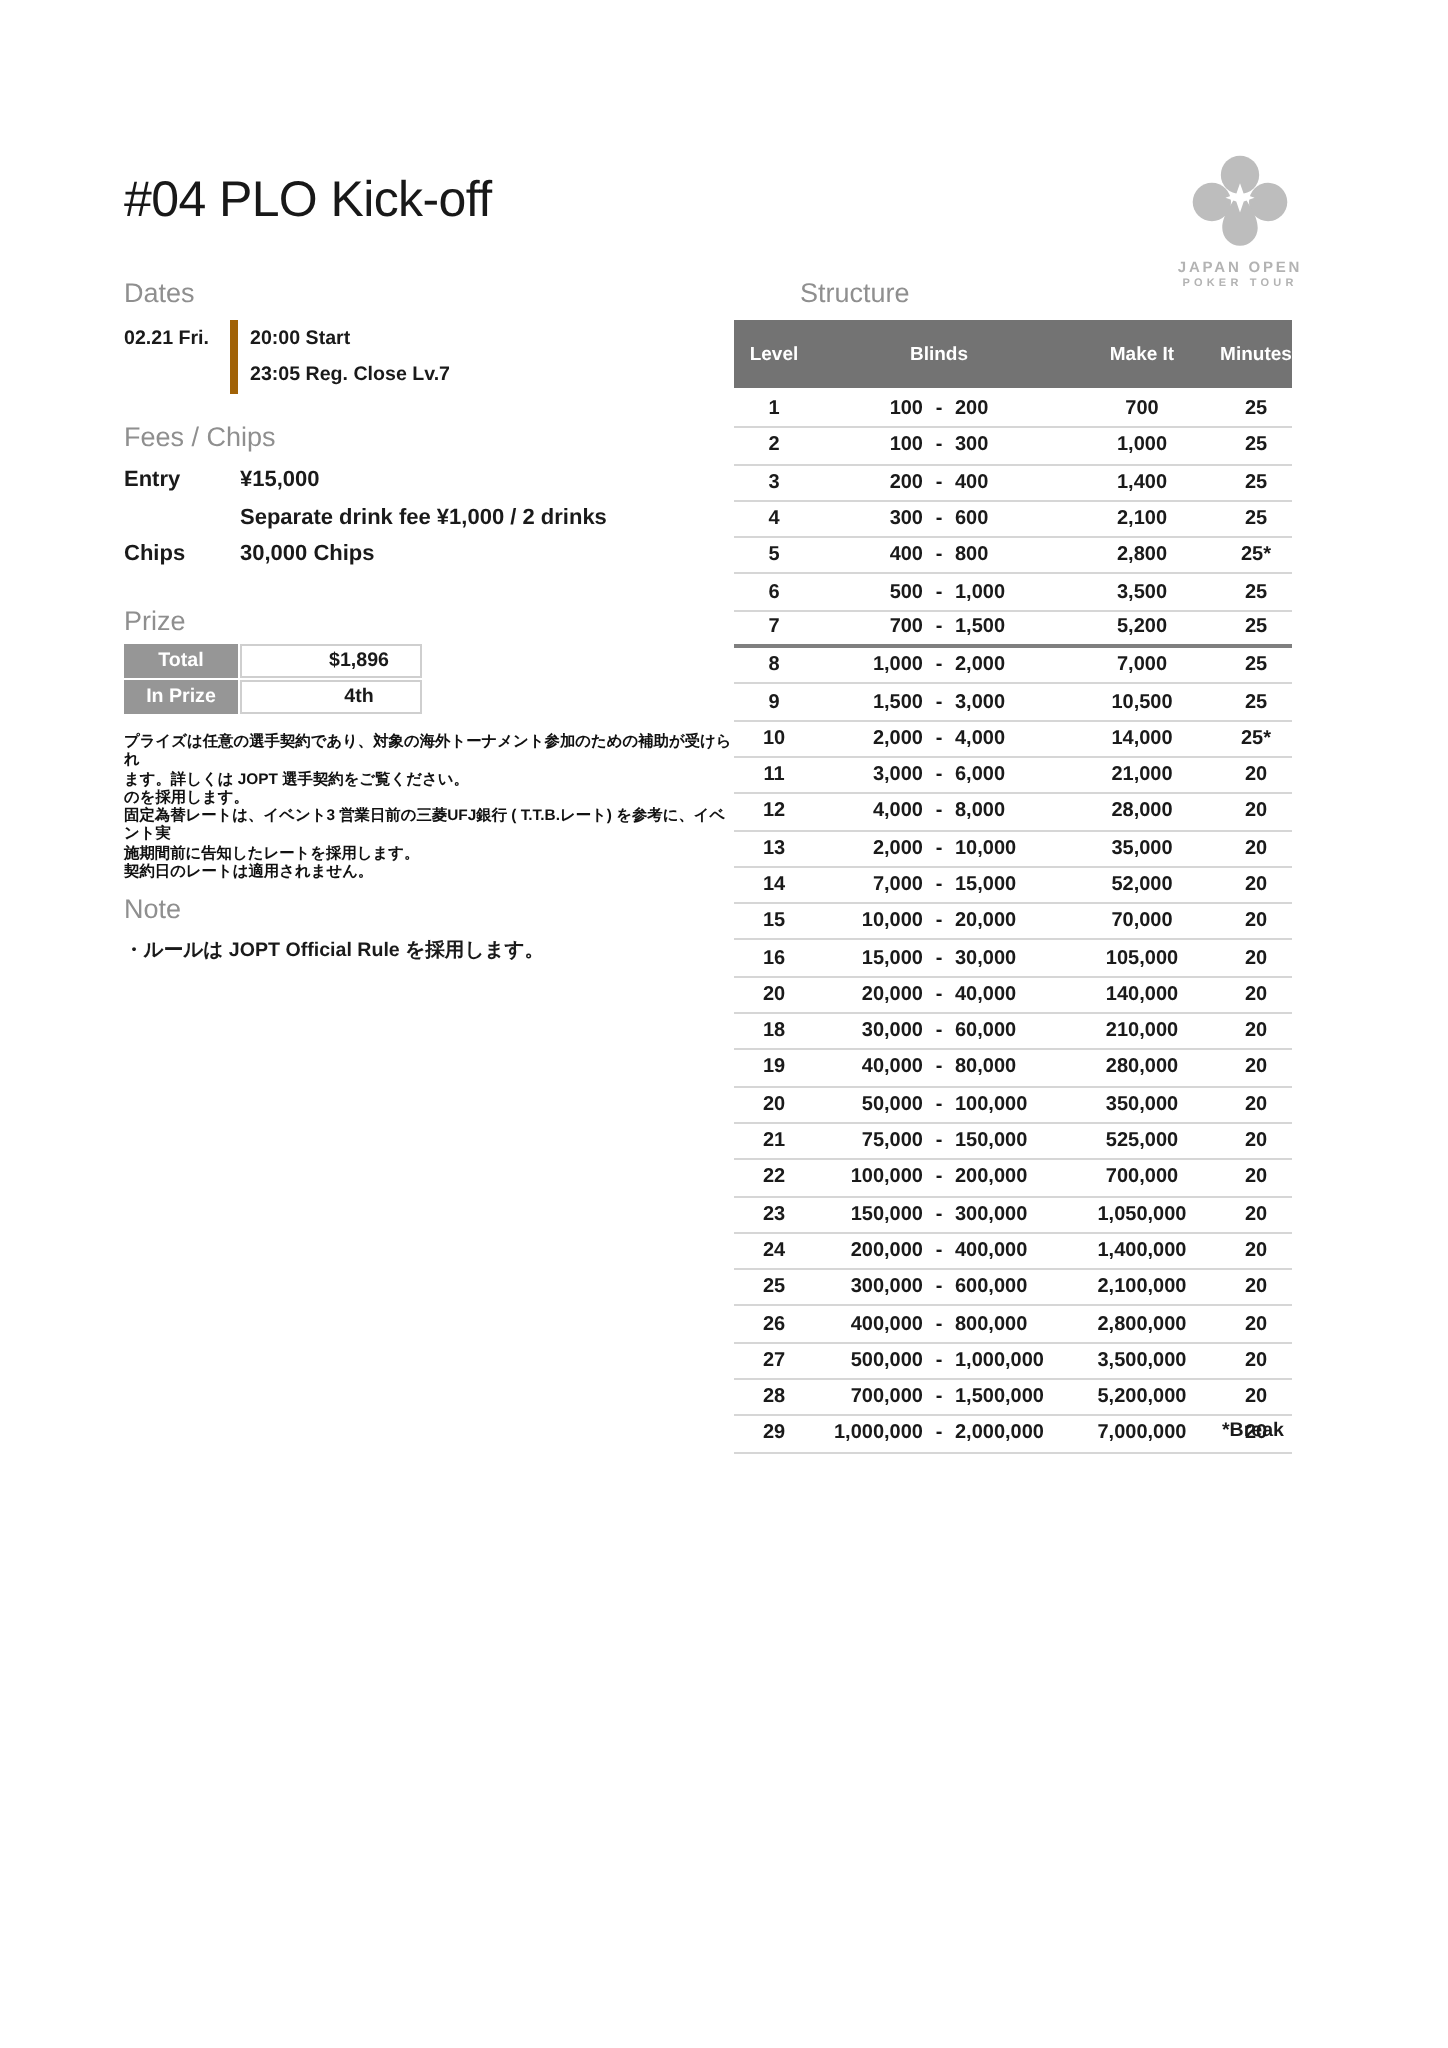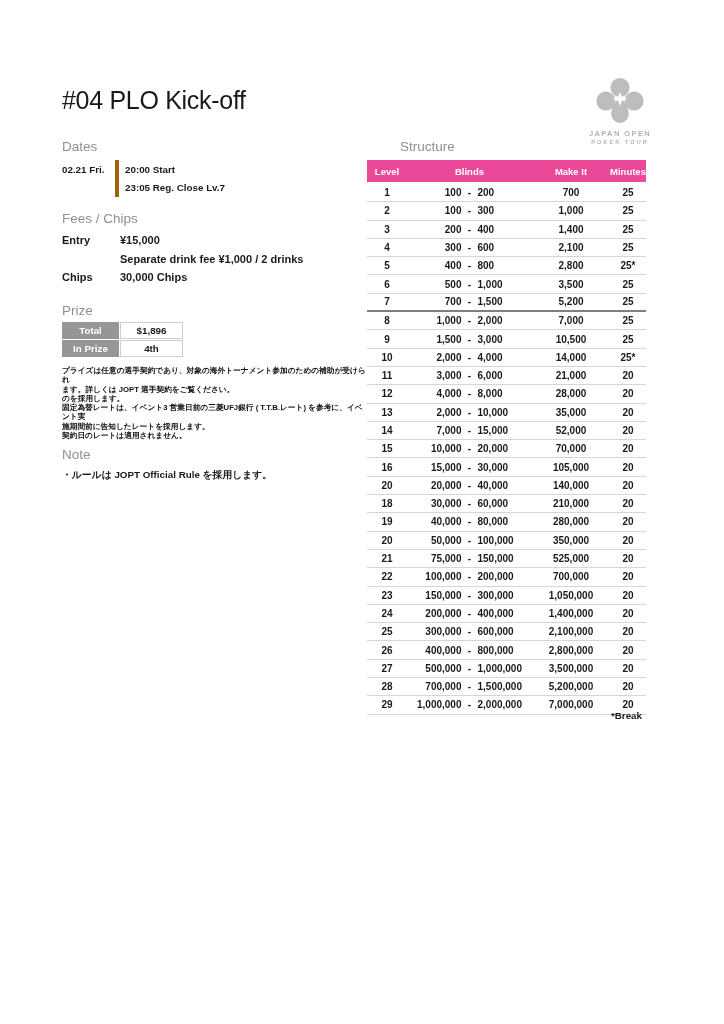--- a/index.html
+++ b/index.html
@@ -26,29 +26,29 @@
   .dates-right{border-left:4px solid #a16207;padding-left:6px;}
   .dates-right .dline{height:18.5px;display:flex;align-items:center;}
 
   .fees-table{position:absolute;left:62px;top:231px;font-size:11px;font-weight:bold;}
   .fees-row{display:flex;height:18.5px;align-items:center;}
   .fees-label{width:58px;}
 
   .prize-table{position:absolute;left:62px;top:322px;font-size:9.8px;font-weight:bold;}
   .prize-row{display:flex;margin-bottom:1px;}
   .prize-label{width:57px;height:17px;background:#969696;color:#fff;text-align:center;line-height:17px;}
-  .prize-value{width:61px;height:15px;text-align:center;line-height:15px;border:1px solid #cfcfcf;margin-left:1px;}
+  .prize-value{width:61px;height:15px;text-align:center;line-height:15px;border:1px solid #cfcfcf;margin-left:1px;padding-left:28px;}
 
   .disclaimer{position:absolute;left:62px;top:366px;width:306px;font-size:7.7px;font-weight:bold;
               line-height:9.3px;color:#111;}
 
   .note-text{position:absolute;left:62px;top:469px;font-size:9.8px;font-weight:bold;}
 
   .s-table{position:absolute;left:367px;top:160px;width:279px;font-weight:bold;}
-  .s-header{display:flex;height:22px;background:#ec4899;color:#fff;font-size:9.5px;align-items:center;margin-bottom:2px;}
+  .s-header{display:flex;height:34px;background:#737373;color:#fff;font-size:9.5px;align-items:center;margin-bottom:2px;}
   .col-level{width:40px;text-align:center;}
   .col-blinds{width:125px;text-align:center;}
   .col-makeit{width:78px;text-align:center;}
   .col-minutes{width:36px;text-align:center;}
   .srow{display:flex;height:18.3px;align-items:center;border-bottom:1px solid #d6d6d6;
         font-size:10px;box-sizing:border-box;}
   .srow.divider{border-bottom:2px solid #7f7f7f;}
   .blinds-flex{display:flex;justify-content:center;align-items:center;}
   .sb{display:inline-block;width:54px;text-align:right;}
   .dash{display:inline-block;width:16px;text-align:center;}

